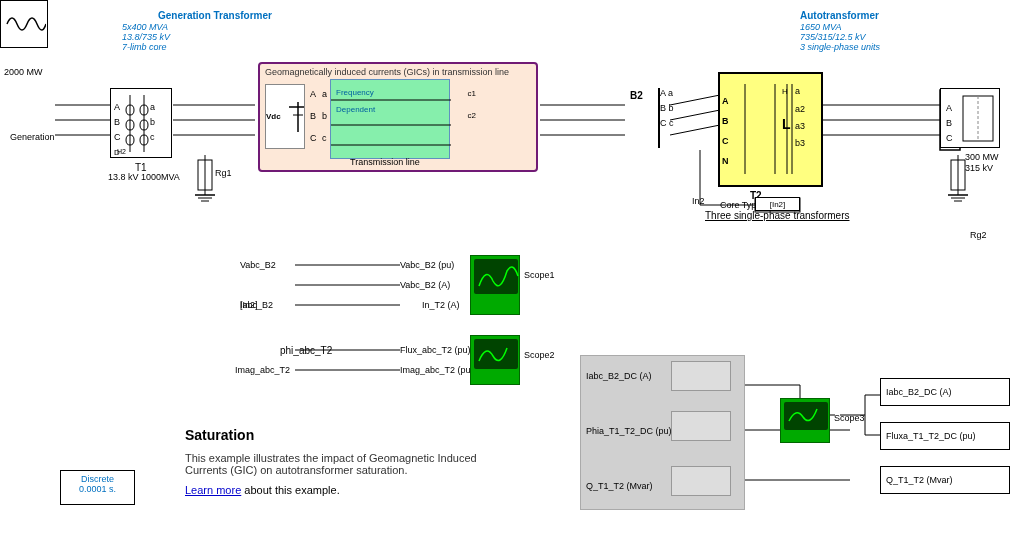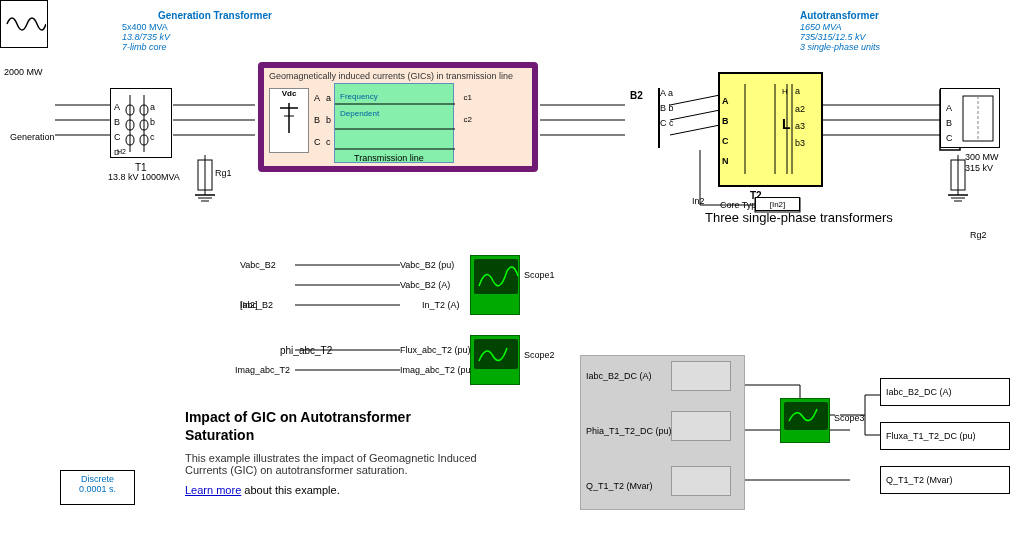--- a/index.html
+++ b/index.html
@@ -8,21 +8,21 @@
       font-family: Arial, sans-serif;
       font-size: 11px;
       width: 1023px;
       height: 545px;
       overflow: hidden;
       position: relative;
     }
     
     .transmission-box {
       position: absolute;
-      border: 6px solid #701a75;
+      border: 2px solid #701a75;
       background: #fde8d8;
       border-radius: 4px;
     }
     
     .scope-block {
       position: absolute;
       background: #00aa00;
       border: 1px solid #006600;
     }
     
@@ -165,28 +165,28 @@
     <path d="M32,30 Q28,30 28,35 Q28,40 32,40 Q36,40 36,35 Q36,30 32,30" fill="none" stroke="#000" stroke-width="1"></path>
     <path d="M32,45 Q28,45 28,50 Q28,55 32,55 Q36,55 36,50 Q36,45 32,45" fill="none" stroke="#000" stroke-width="1"></path>
 
     <text x="5" y="64" font-size="7">H2</text>
   </svg>
 </div>
 <div style="position:absolute;left:135px;top:162px;font-size:10px;">T1</div>
 <div style="position:absolute;left:108px;top:172px;font-size:9px;">13.8 kV 1000MVA</div>
 
 <div style="position:absolute;left:122px;top:10px;font-size:10px;color:#0070c0;font-weight:bold;margin-left:36px;">Generation Transformer</div>
-<div style="position:absolute;left:122px;top:22px;font-size:9px;color:#0070c0;">5x400 MVA</div>
+<div style="position:absolute;left:122px;top:22px;font-size:9px;color:#0070c0;font-style:italic;">5x400 MVA</div>
 <div style="position:absolute;left:122px;top:32px;font-size:9px;color:#0070c0;font-style:italic;">13.8/735 kV</div>
 <div style="position:absolute;left:122px;top:42px;font-size:9px;color:#0070c0;font-style:italic;">7-limb core</div>
 
 <div class="transmission-box" style="left:258px;top:62px;width:280px;height:110px;">
   <div style="font-size:9px;padding:3px 5px;color:#333;">Geomagnetically induced currents (GICs) in transmission line</div>
 
-  <div style="position:absolute;left:5px;top:20px;width:40px;height:65px;background:#fff;border:1px solid #888;display:flex;flex-direction:column;align-items:center;justify-content:flex-start;">
+  <div style="position:absolute;left:5px;top:20px;width:40px;height:65px;background:#fff;border:1px solid #888;display:flex;align-items:center;justify-content:flex-end;">
     <div style="font-size:8px;font-weight:bold;">Vdc</div>
     <svg width="35" height="40" xmlns="http://www.w3.org/2000/svg">
       <line x1="17" y1="5" x2="17" y2="35" stroke="#000" stroke-width="1.5"></line>
       <line x1="8" y1="10" x2="26" y2="10" stroke="#000" stroke-width="1.5"></line>
       <line x1="12" y1="18" x2="22" y2="18" stroke="#000" stroke-width="1"></line>
     </svg>
   </div>
 
   <div style="position:absolute;left:50px;top:25px;font-size:9px;">A</div>
   <div style="position:absolute;left:50px;top:47px;font-size:9px;">B</div>
@@ -231,21 +231,21 @@
     <text x="62" y="55" font-size="14" font-weight="bold">L</text>
 
     <line x1="25" y1="10" x2="25" y2="100" stroke="#000" stroke-width="1"></line>
     <line x1="55" y1="10" x2="55" y2="100" stroke="#000" stroke-width="1"></line>
     <line x1="67" y1="10" x2="67" y2="100" stroke="#000" stroke-width="1"></line>
     <line x1="72" y1="10" x2="72" y2="100" stroke="#000" stroke-width="1"></line>
   </svg>
 </div>
 <div style="position:absolute;left:750px;top:190px;font-size:10px;font-weight:bold;">T2</div>
 <div style="position:absolute;left:720px;top:200px;font-size:9px;">Core Type =</div>
-<div style="position:absolute;left:705px;top:210px;font-size:13px;">Three single-phase transformers</div>
+<div style="position:absolute;left:705px;top:210px;font-size:10px;text-decoration:underline;">Three single-phase transformers</div>
 
 <div style="position:absolute;left:800px;top:10px;font-size:10px;color:#0070c0;font-weight:bold;">Autotransformer</div>
 <div style="position:absolute;left:800px;top:22px;font-size:9px;color:#0070c0;font-style:italic;">1650 MVA</div>
 <div style="position:absolute;left:800px;top:32px;font-size:9px;color:#0070c0;font-style:italic;">735/315/12.5 kV</div>
 <div style="position:absolute;left:800px;top:42px;font-size:9px;color:#0070c0;font-style:italic;">3 single-phase units</div>
 
 <div style="position:absolute;left:660px;top:88px;font-size:9px;">A a</div>
 <div style="position:absolute;left:660px;top:103px;font-size:9px;">B b</div>
 <div style="position:absolute;left:660px;top:118px;font-size:9px;">C c</div>
 
@@ -320,21 +320,21 @@
 </div>
 <div class="output-box" style="left:880px;top:422px;width:130px;height:28px;display:flex;align-items:center;padding:0 5px;">
   <span style="font-size:9px;">Fluxa_T1_T2_DC (pu)</span>
 </div>
 <div class="output-box" style="left:880px;top:466px;width:130px;height:28px;display:flex;align-items:center;padding:0 5px;">
   <span style="font-size:9px;">Q_T1_T2 (Mvar)</span>
 </div>
 
 <div style="position:absolute;left:185px;top:408px;width:300px;">
   <div style="font-size:14px;font-weight:bold;line-height:1.3;">
-    <span>Impact of GIC on Autotransformer</span><br>
+    <br>
     <span>Saturation</span>
   </div>
   <div style="font-size:11px;margin-top:8px;color:#333;">This example illustrates the impact of Geomagnetic Induced Currents (GIC) on autotransformer saturation.</div>
   <div style="font-size:11px;margin-top:8px;">
     <a href="#" class="link-style">Learn more</a>
     <span> about this example.</span>
   </div>
 </div>
 
 <div class="discrete-box" style="left:60px;top:470px;width:75px;height:35px;">

